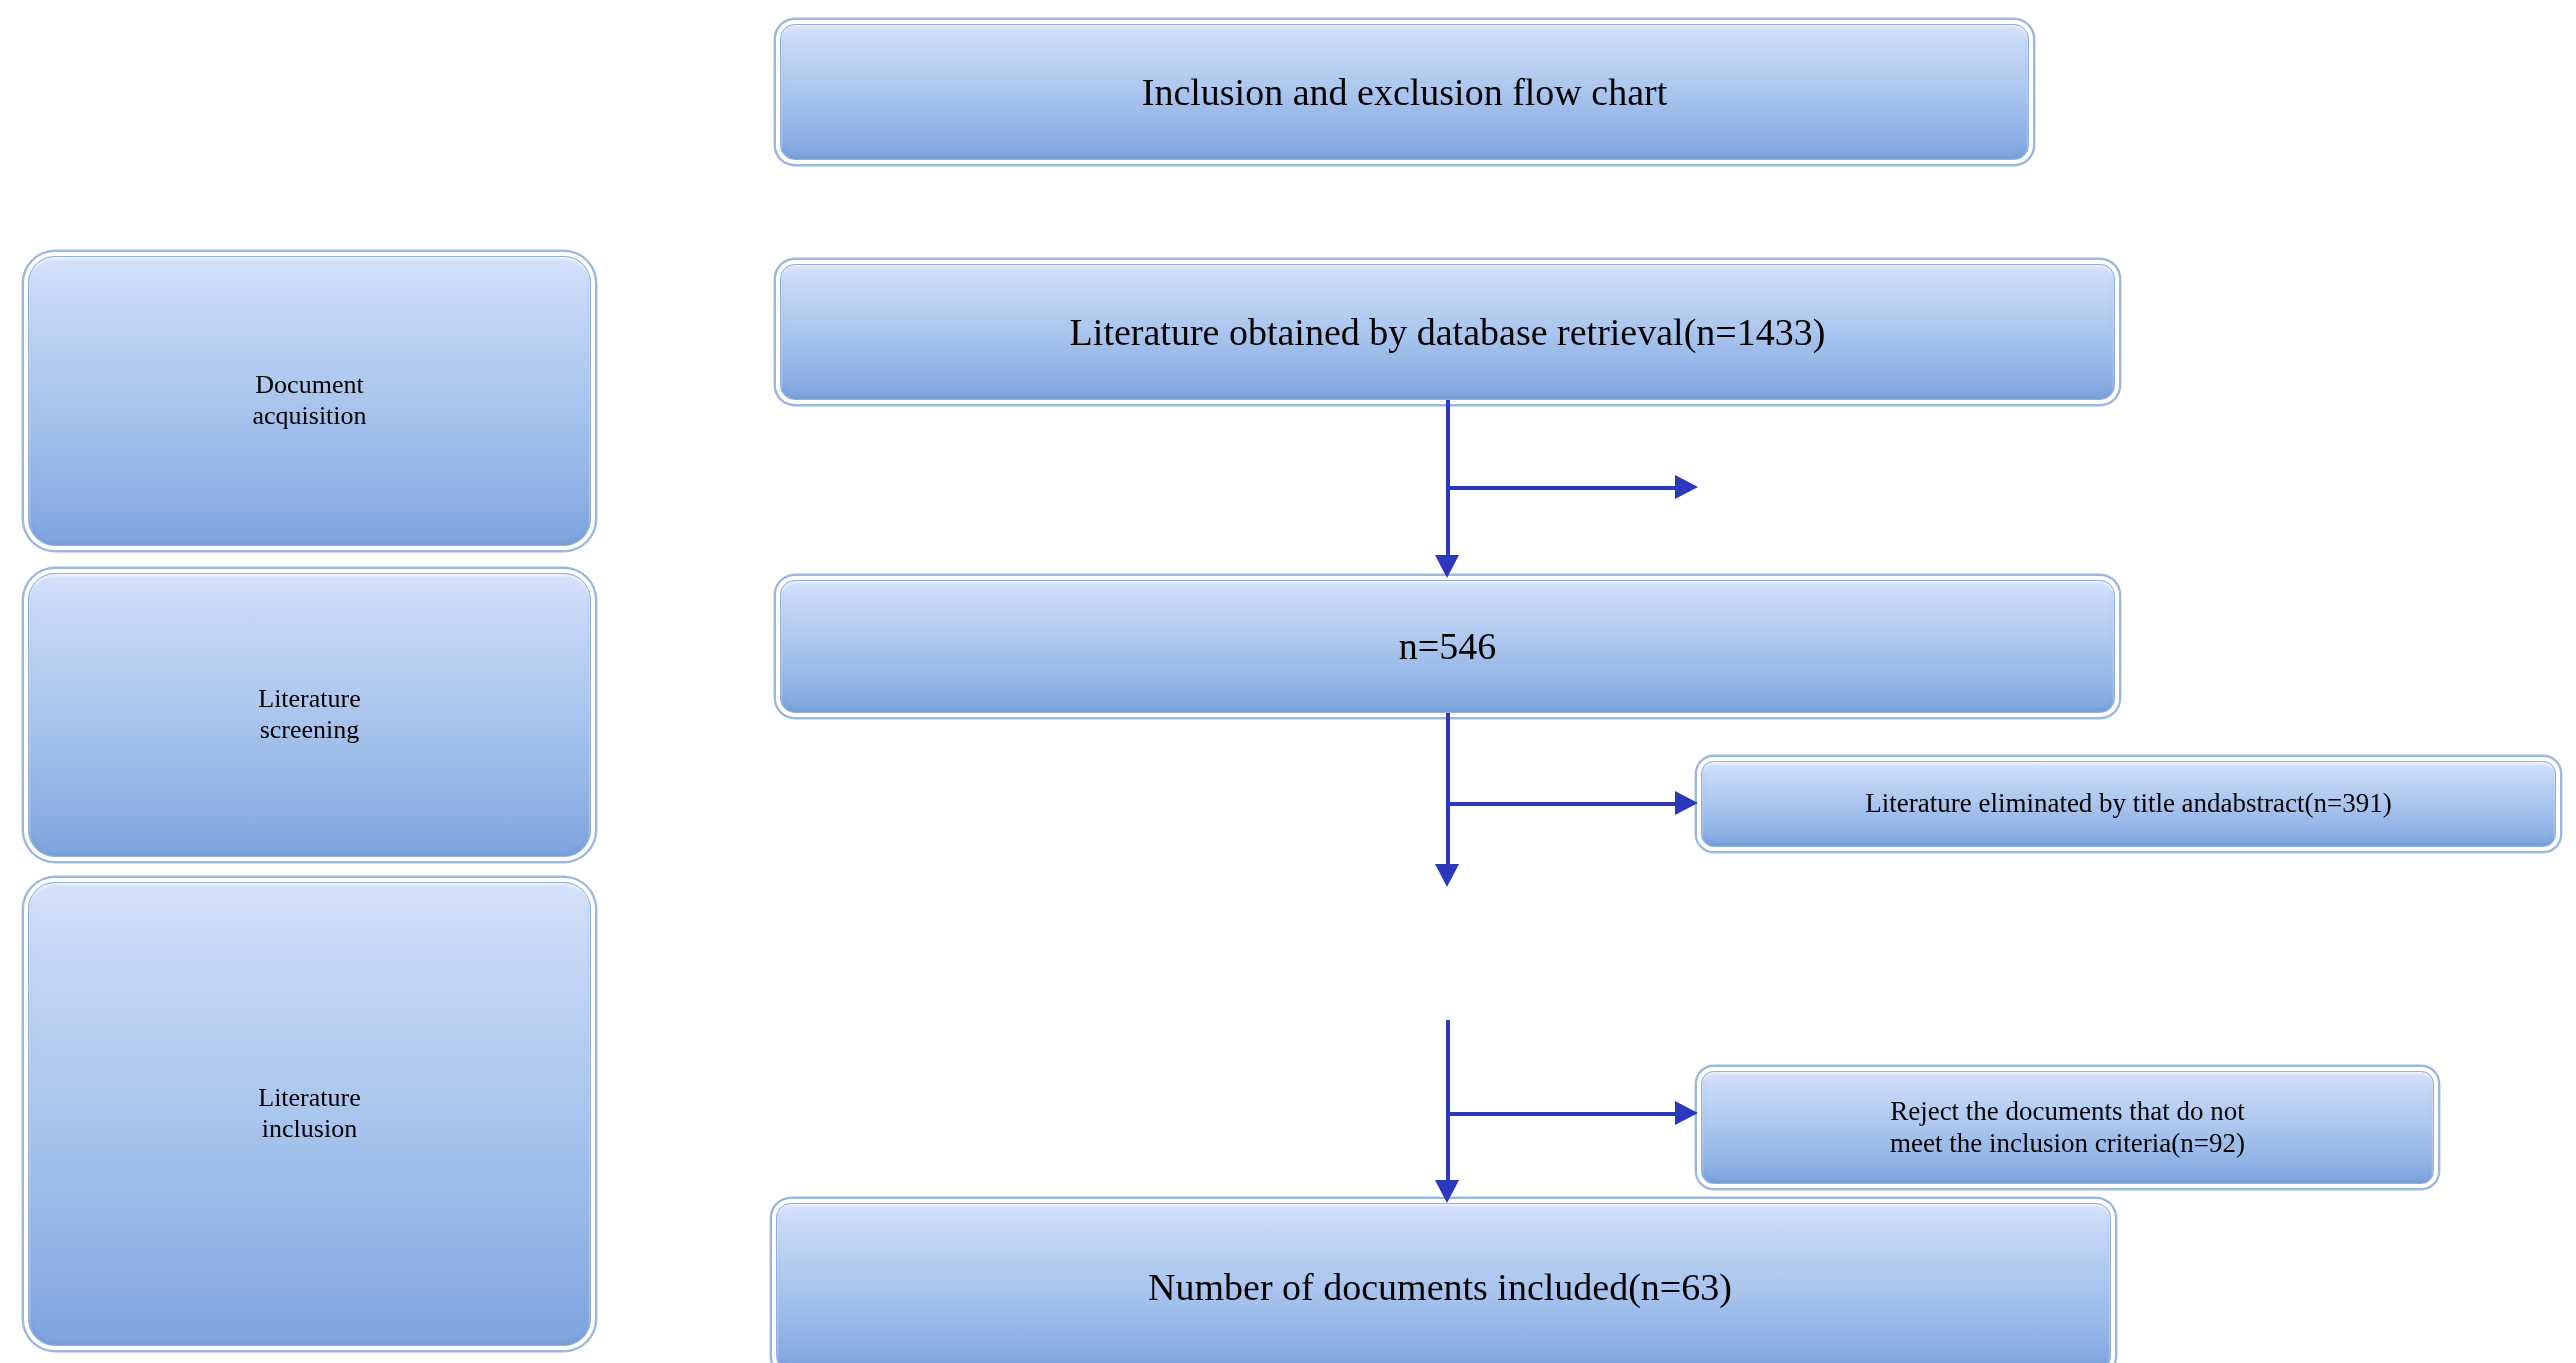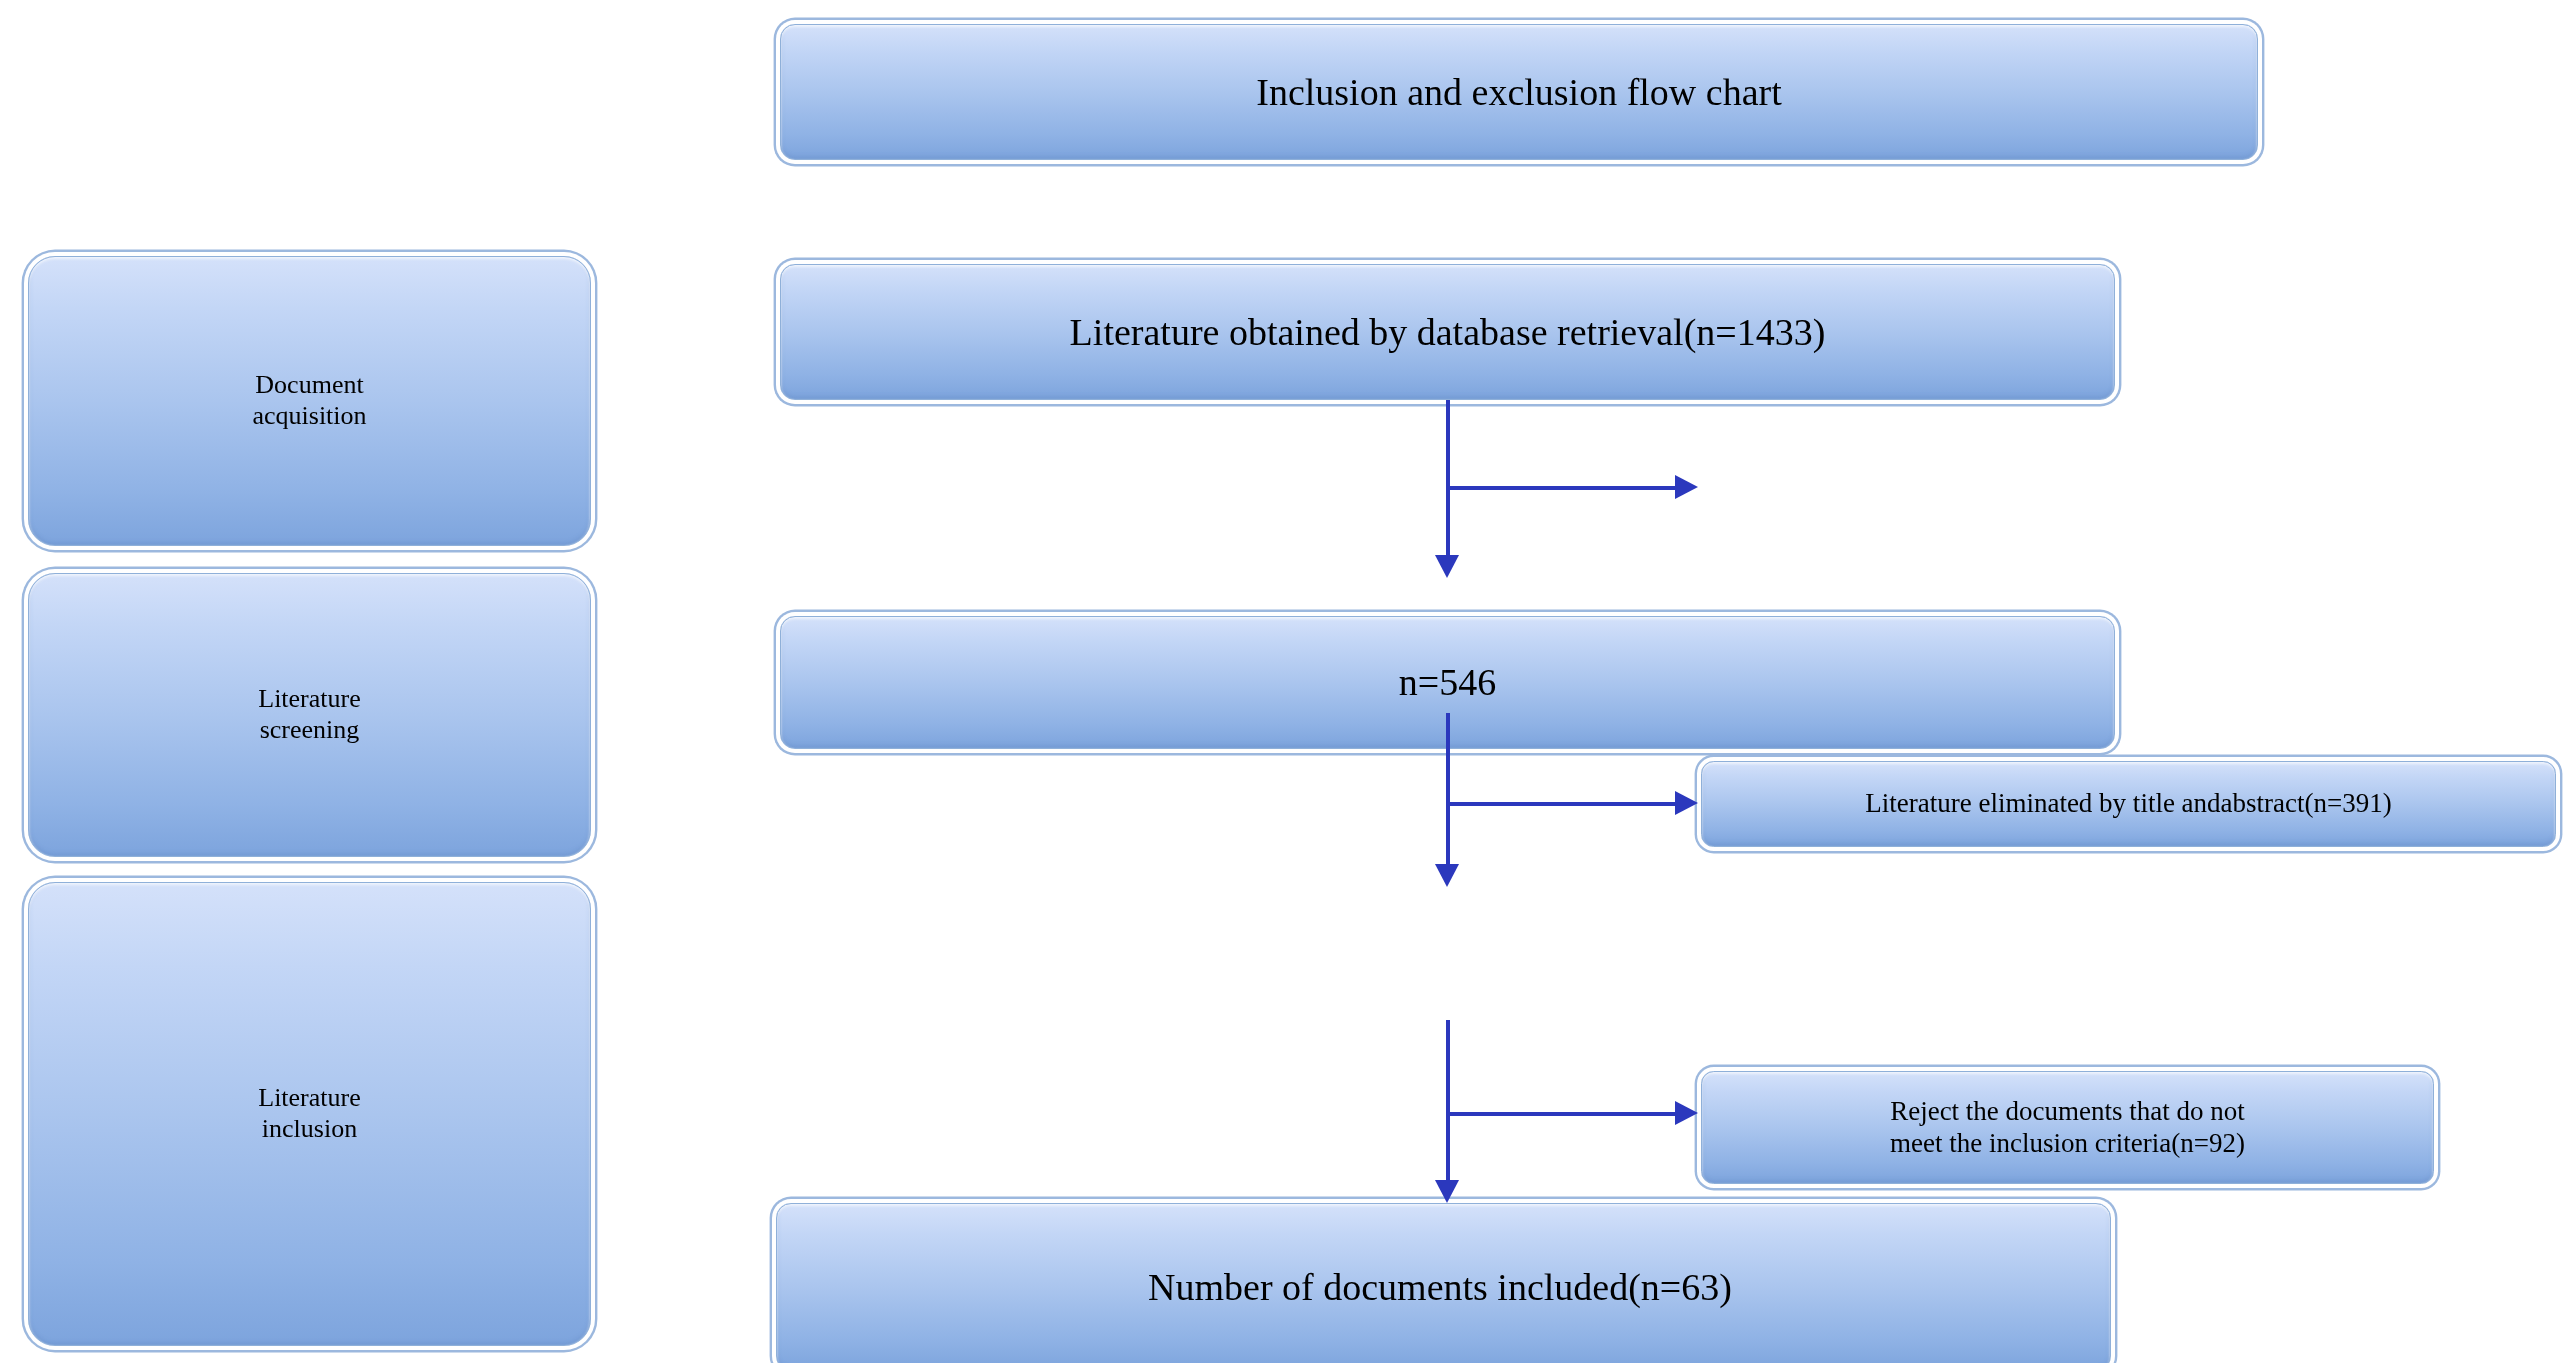--- a/index.html
+++ b/index.html
@@ -87,21 +87,21 @@
     border-top: 12.8px solid transparent;
     border-bottom: 12.8px solid transparent;
     border-left: 23px solid #2b38bd;
   }
 </style>
 </head>
 <body>
 
 <div id="canvas">
 
-  <div class="box main-box" style="left:780px; top:24px; width:1478px; height:136px;text-align:center;">
+  <div class="box main-box" style="left:780px; top:24px; width:1249px; height:136px;text-align:center;">
     <span class="txt">Inclusion and exclusion flow chart</span>
   </div>
 
   <div class="box stage-box" style="left:28px; top:256px; width:563px; height:290px;">
     <span class="txt">Document
 acquisition</span>
   </div>
 
   <div class="box stage-box" style="left:28px; top:573px; width:563px; height:284px;">
     <span class="txt">Literature
@@ -110,21 +110,21 @@
 
   <div class="box stage-box" style="left:28px; top:882px; width:563px; height:464px;">
     <span class="txt">Literature
 inclusion</span>
   </div>
 
   <div class="box main-box" style="left:780px; top:264px; width:1335px; height:136px;">
     <span class="txt">Literature obtained by database retrieval(n=1433)</span>
   </div>
 
-  <div class="box main-box" style="left:780px; top:580px; width:1335px; height:133px;margin-top:36px;">
+  <div class="box main-box" style="left:780px; top:580px; width:1335px; height:133px;">
     <span class="txt">n=546</span>
   </div>
 
 
   <div class="box main-box" style="left:776px; top:1203px; width:1335px; height:168px;padding-left:8px;">
     <span class="txt">Number of documents included(n=63)</span>
   </div>
 
 
   <div class="box side-box" style="left:1701px; top:761px; width:855px; height:86px;">

